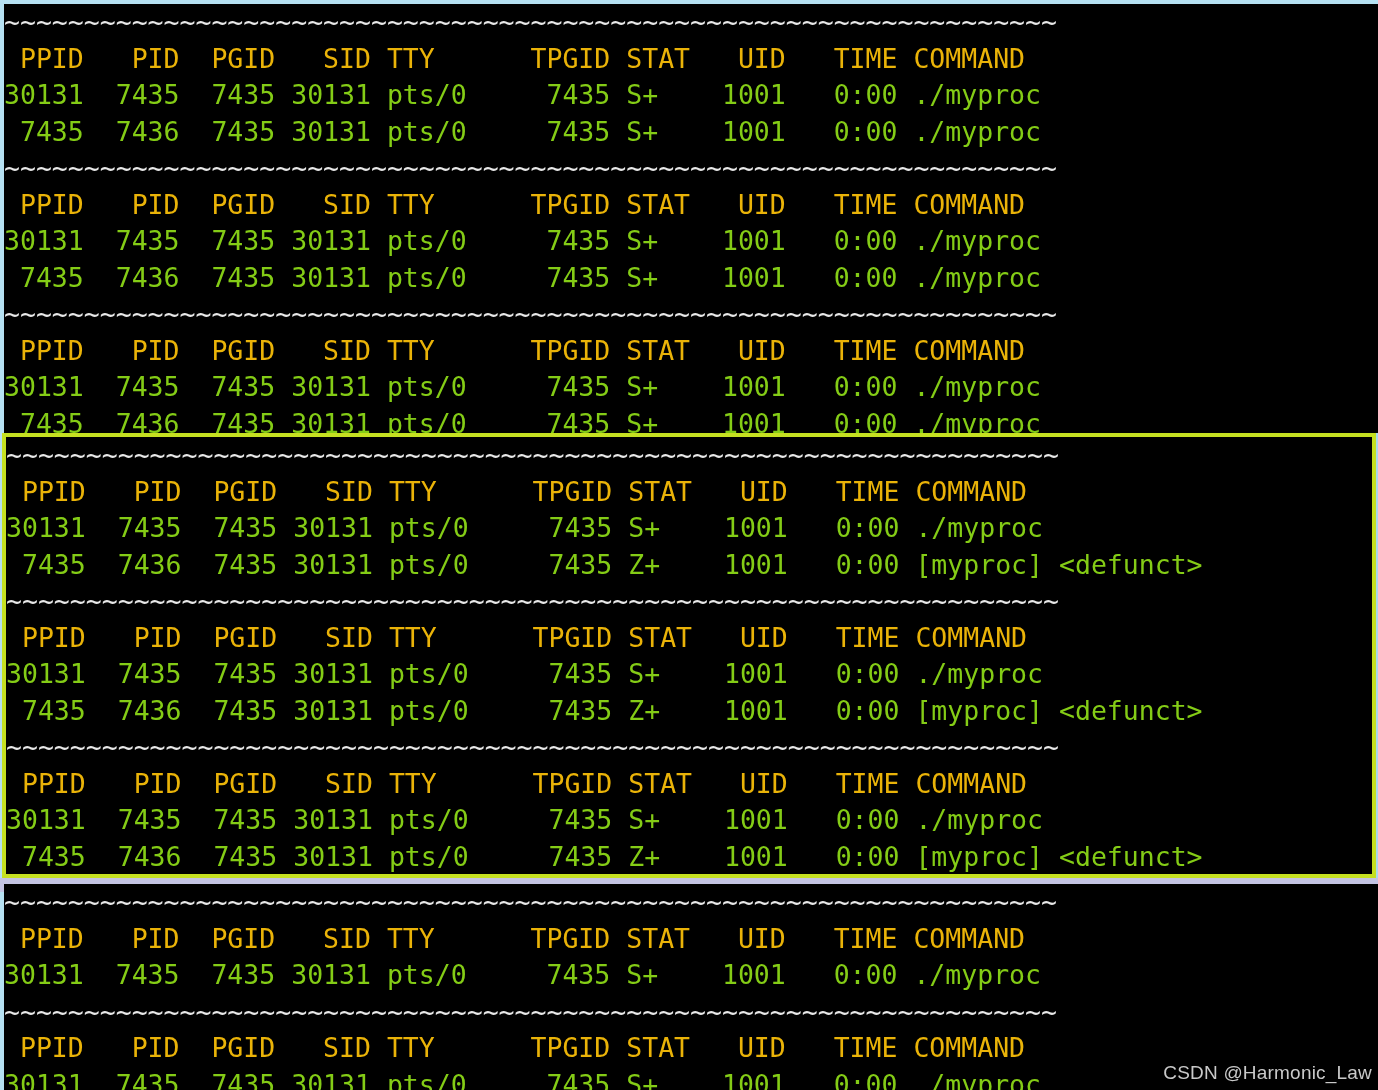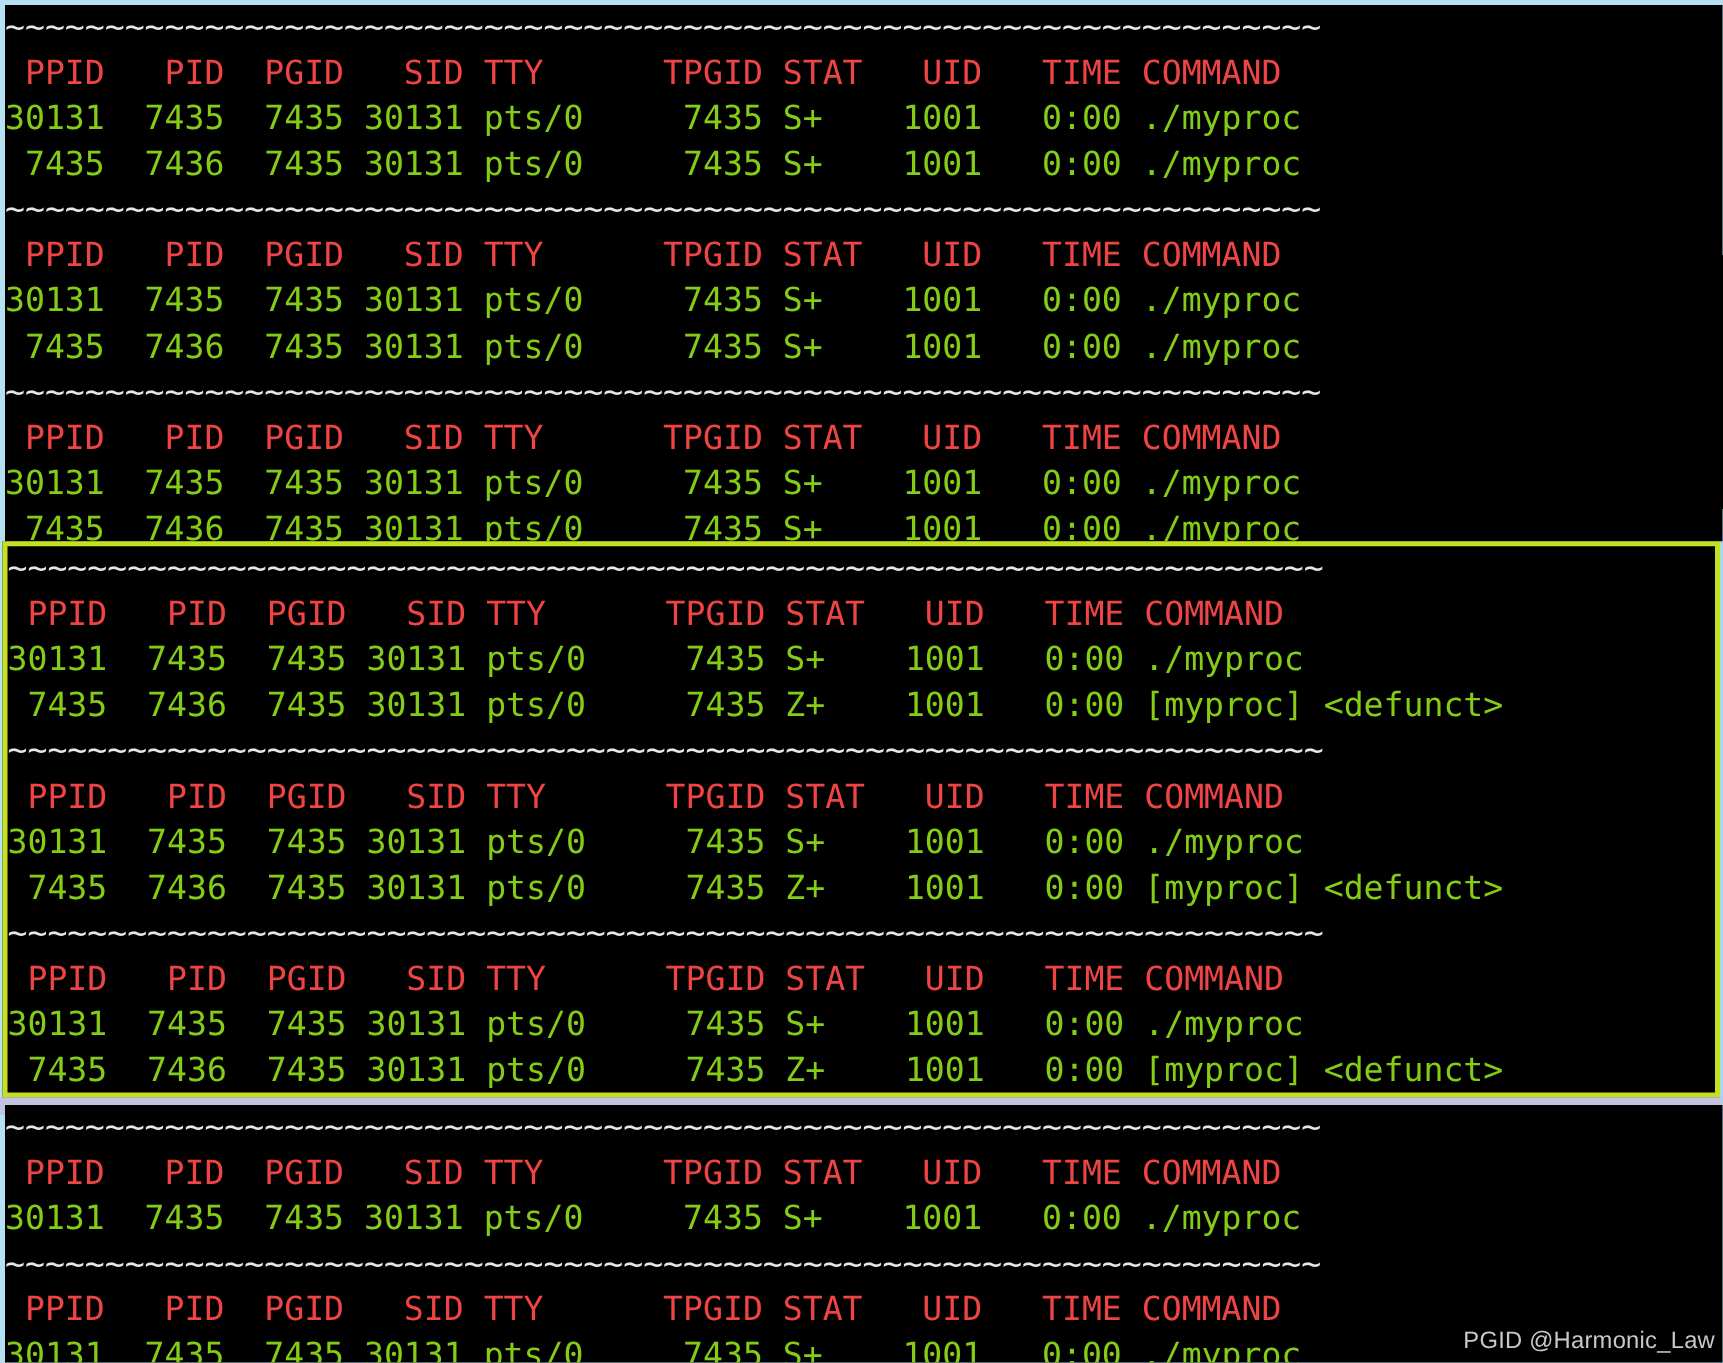--- a/index.html
+++ b/index.html
@@ -77,21 +77,21 @@
     background: #c3c3e2;
   }
 
   
   #region-c {
     left: 4px; top: 884px;
     width: 1374px; height: 206px;
   }
 
   .sep   { color: #e8e8e8; }
-  .hdr   { color: #ef4444; }
+  .hdr   { color: #eab308; }
   .row   { color: #84cc16; }
 
   
   .line { display: block; height: 36.5px; }
 
   
   #watermark {
     position: absolute;
     right: 6px; bottom: 6px;
     font-family: "Liberation Sans", sans-serif;
@@ -113,15 +113,15 @@
   <div class="term" id="region-a"><span class="line sep">~~~~~~~~~~~~~~~~~~~~~~~~~~~~~~~~~~~~~~~~~~~~~~~~~~~~~~~~~~~~~~~~~~</span><span class="line hdr"> PPID   PID  PGID   SID TTY      TPGID STAT   UID   TIME COMMAND</span><span class="line row">30131  7435  7435 30131 pts/0     7435 S+    1001   0:00 ./myproc</span><span class="line row"> 7435  7436  7435 30131 pts/0     7435 S+    1001   0:00 ./myproc</span><span class="line sep">~~~~~~~~~~~~~~~~~~~~~~~~~~~~~~~~~~~~~~~~~~~~~~~~~~~~~~~~~~~~~~~~~~</span><span class="line hdr"> PPID   PID  PGID   SID TTY      TPGID STAT   UID   TIME COMMAND</span><span class="line row">30131  7435  7435 30131 pts/0     7435 S+    1001   0:00 ./myproc</span><span class="line row"> 7435  7436  7435 30131 pts/0     7435 S+    1001   0:00 ./myproc</span><span class="line sep">~~~~~~~~~~~~~~~~~~~~~~~~~~~~~~~~~~~~~~~~~~~~~~~~~~~~~~~~~~~~~~~~~~</span><span class="line hdr"> PPID   PID  PGID   SID TTY      TPGID STAT   UID   TIME COMMAND</span><span class="line row">30131  7435  7435 30131 pts/0     7435 S+    1001   0:00 ./myproc</span><span class="line row"> 7435  7436  7435 30131 pts/0     7435 S+    1001   0:00 ./myproc</span></div>
 
   <div id="highlight-box">
     <div class="term" id="region-b"><span class="line sep">~~~~~~~~~~~~~~~~~~~~~~~~~~~~~~~~~~~~~~~~~~~~~~~~~~~~~~~~~~~~~~~~~~</span><span class="line hdr"> PPID   PID  PGID   SID TTY      TPGID STAT   UID   TIME COMMAND</span><span class="line row">30131  7435  7435 30131 pts/0     7435 S+    1001   0:00 ./myproc</span><span class="line row"> 7435  7436  7435 30131 pts/0     7435 Z+    1001   0:00 [myproc] &lt;defunct&gt;</span><span class="line sep">~~~~~~~~~~~~~~~~~~~~~~~~~~~~~~~~~~~~~~~~~~~~~~~~~~~~~~~~~~~~~~~~~~</span><span class="line hdr"> PPID   PID  PGID   SID TTY      TPGID STAT   UID   TIME COMMAND</span><span class="line row">30131  7435  7435 30131 pts/0     7435 S+    1001   0:00 ./myproc</span><span class="line row"> 7435  7436  7435 30131 pts/0     7435 Z+    1001   0:00 [myproc] &lt;defunct&gt;</span><span class="line sep">~~~~~~~~~~~~~~~~~~~~~~~~~~~~~~~~~~~~~~~~~~~~~~~~~~~~~~~~~~~~~~~~~~</span><span class="line hdr"> PPID   PID  PGID   SID TTY      TPGID STAT   UID   TIME COMMAND</span><span class="line row">30131  7435  7435 30131 pts/0     7435 S+    1001   0:00 ./myproc</span><span class="line row"> 7435  7436  7435 30131 pts/0     7435 Z+    1001   0:00 [myproc] &lt;defunct&gt;</span></div>
   </div>
 
   <div class="lavender-rule"></div>
 
   <div class="term" id="region-c"><span class="line sep">~~~~~~~~~~~~~~~~~~~~~~~~~~~~~~~~~~~~~~~~~~~~~~~~~~~~~~~~~~~~~~~~~~</span><span class="line hdr"> PPID   PID  PGID   SID TTY      TPGID STAT   UID   TIME COMMAND</span><span class="line row">30131  7435  7435 30131 pts/0     7435 S+    1001   0:00 ./myproc</span><span class="line sep">~~~~~~~~~~~~~~~~~~~~~~~~~~~~~~~~~~~~~~~~~~~~~~~~~~~~~~~~~~~~~~~~~~</span><span class="line hdr"> PPID   PID  PGID   SID TTY      TPGID STAT   UID   TIME COMMAND</span><span class="line row">30131  7435  7435 30131 pts/0     7435 S+    1001   0:00 ./myproc</span></div>
 
-  <div id="watermark">PGID @Harmonic_Law</div>
+  <div id="watermark">CSDN @Harmonic_Law</div>
 
 </div>
 
 </body></html>

